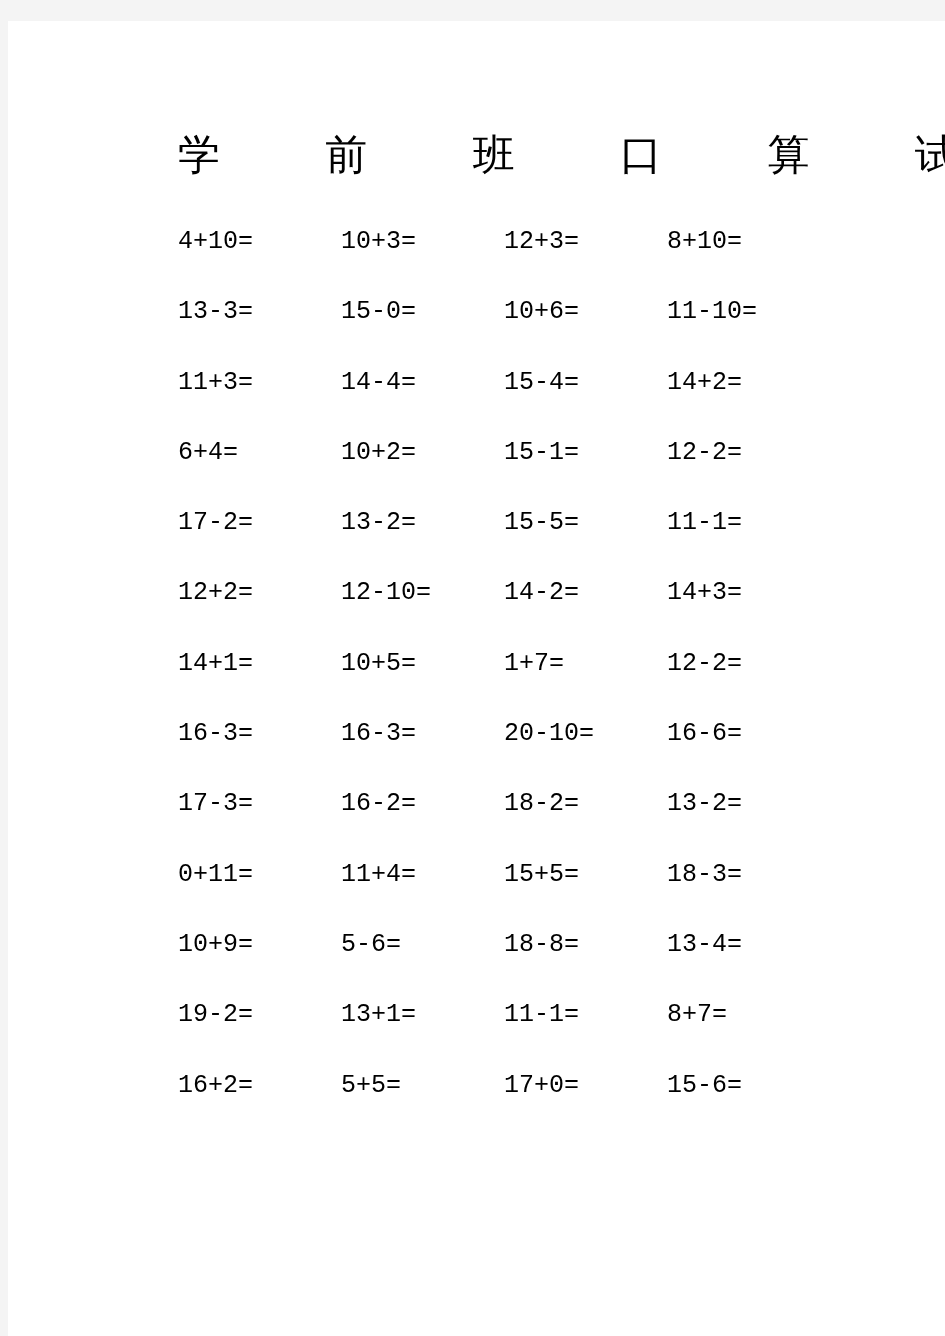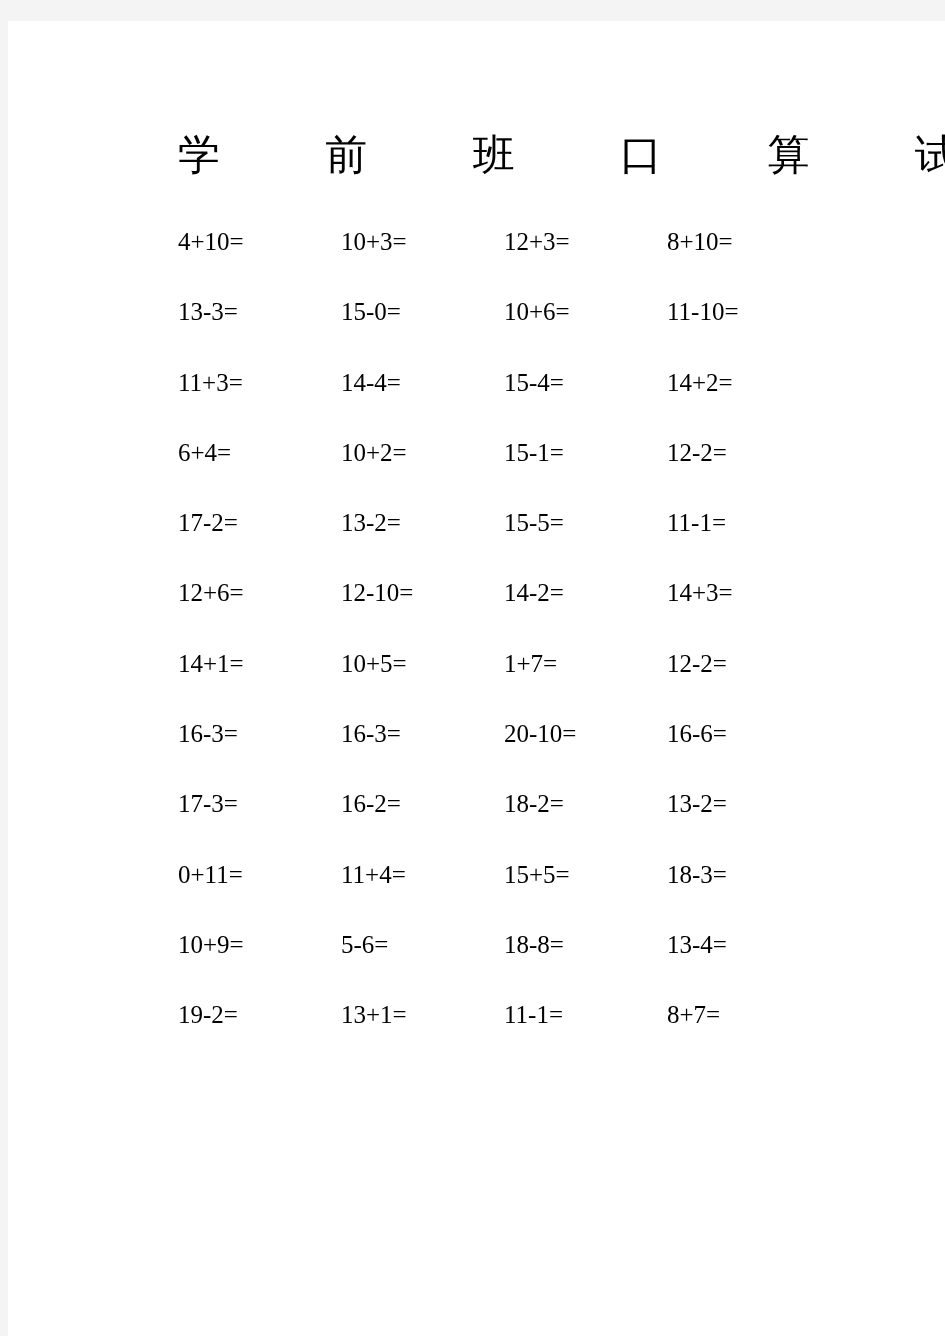--- a/index.html
+++ b/index.html
@@ -37,20 +37,21 @@
   #problem-grid {
     position: absolute;
     left: 170px;
     top: 206px;
     width: 700px;
   }
   .problem-row {
     display: flex;
     height: 70.3px;
     align-items: flex-start;
+    font-family: Liberation Mono, monospace;
   }
   .problem-cell {
     width: 163px;
     flex: 0 0 163px;
     font-size: 25px;
     line-height: 30px;
     color: #000000;
     white-space: nowrap;
     text-align: left;
   }
@@ -87,21 +88,21 @@
         <div class="problem-cell">15-1=</div>
         <div class="problem-cell">12-2=</div>
       </div>
       <div class="problem-row">
         <div class="problem-cell">17-2=</div>
         <div class="problem-cell">13-2=</div>
         <div class="problem-cell">15-5=</div>
         <div class="problem-cell">11-1=</div>
       </div>
       <div class="problem-row">
-        <div class="problem-cell">12+6=</div>
+        <div class="problem-cell">12+2=</div>
         <div class="problem-cell">12-10=</div>
         <div class="problem-cell">14-2=</div>
         <div class="problem-cell">14+3=</div>
       </div>
       <div class="problem-row">
         <div class="problem-cell">14+1=</div>
         <div class="problem-cell">10+5=</div>
         <div class="problem-cell">1+7=</div>
         <div class="problem-cell">12-2=</div>
       </div>
@@ -128,15 +129,21 @@
         <div class="problem-cell">5-6=</div>
         <div class="problem-cell">18-8=</div>
         <div class="problem-cell">13-4=</div>
       </div>
       <div class="problem-row">
         <div class="problem-cell">19-2=</div>
         <div class="problem-cell">13+1=</div>
         <div class="problem-cell">11-1=</div>
         <div class="problem-cell">8+7=</div>
       </div>
+      <div class="problem-row">
+        <div class="problem-cell">16+2=</div>
+        <div class="problem-cell">5+5=</div>
+        <div class="problem-cell">17+0=</div>
+        <div class="problem-cell">15-6=</div>
+      </div>
     </div>
 
 </div>
 
 </body></html>

